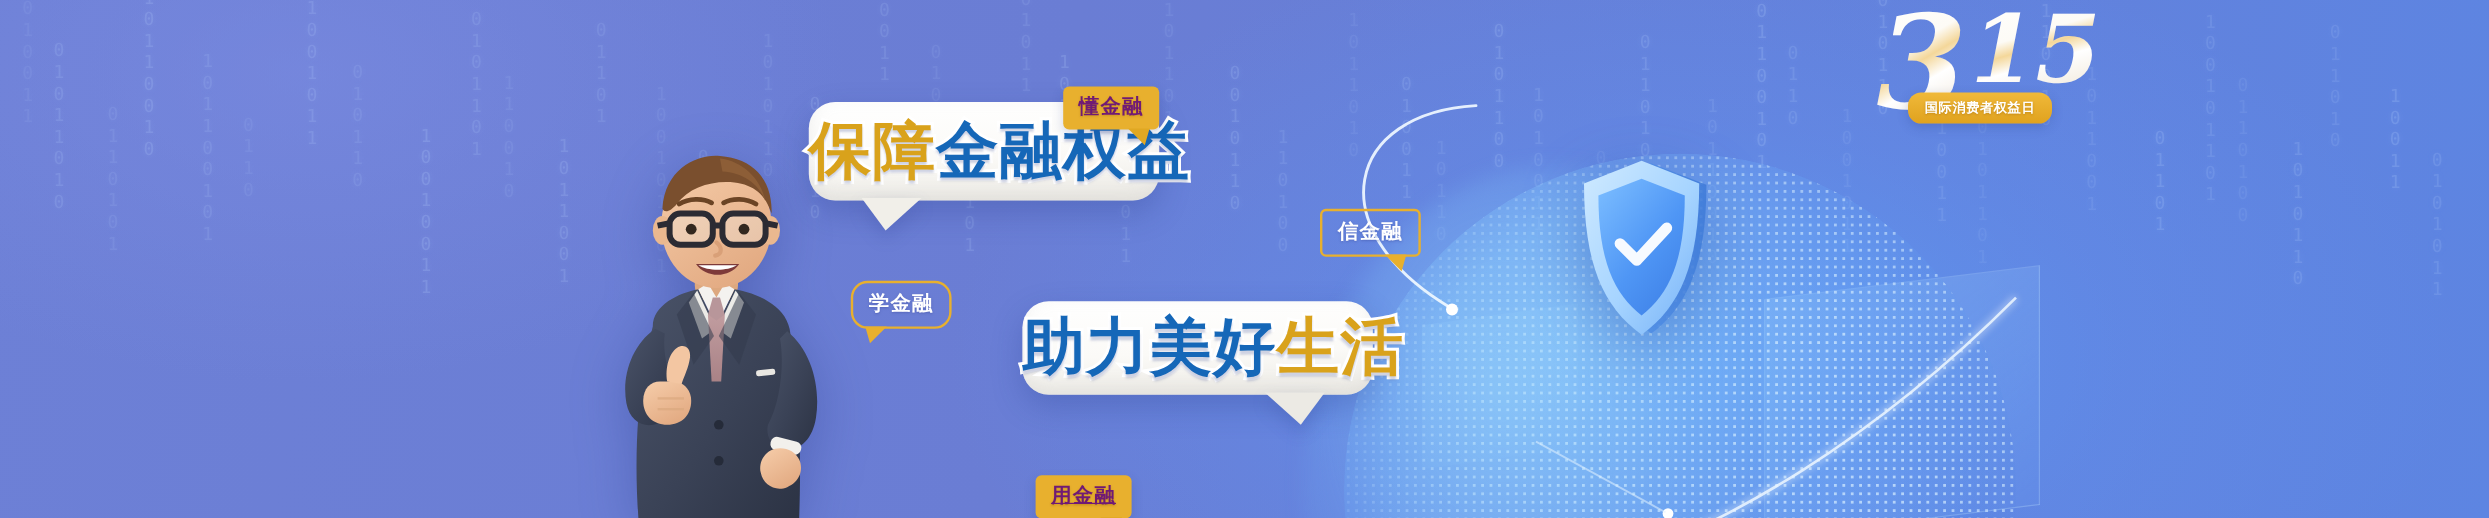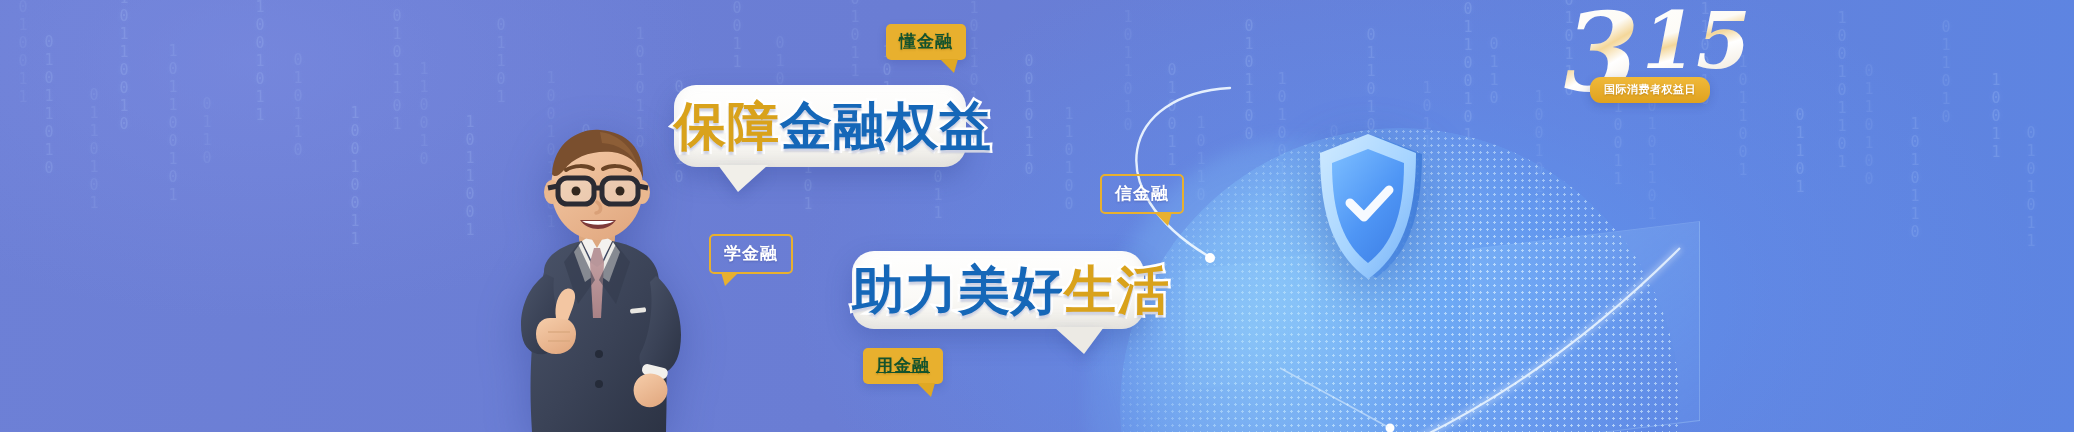--- a/index.html
+++ b/index.html
@@ -163,23 +163,24 @@
     letter-spacing:1px;
     padding:9px 13px 10px;
     border-radius:5px;
     white-space:nowrap;
     font-family:"DejaVu Sans","Liberation Sans",sans-serif;
   }
   .tag .tg-tail{position:absolute;width:0;height:0;}
 
   .tag-solid{
     background:#e8b02e;
-    color:#14532d;
+    color:#701a75;
     text-shadow:0 1px 2px rgba(140,90,0,.30);
     box-shadow:0 4px 10px rgba(40,60,140,.20);
+    margin-top:48px;
   }
   .tag-solid .tg-tail{
     right:8px;bottom:-13px;
     border-left:14px solid transparent;
     border-right:4px solid transparent;
     border-top:14px solid #e0a823;
   }
   .tag-outline{
     background:transparent;
     border:2px solid #e8b02e;
@@ -195,21 +196,21 @@
   .tag-outline .tg-tail-r{
     right:10px;bottom:-14px;
     left:auto;
     border-left:14px solid transparent;
     border-right:4px solid transparent;
     border-top:14px solid #e8b02e;
   }
 
   #tag-dong{ left:886px; top:24px; }
   #tag-xin { left:1100px; top:174px;text-align:center; }
-  #tag-xue { left:709px; top:234px; }
+  #tag-xue { left:709px; top:234px;border-radius:14px; }
   #tag-yong{ left:863px; top:348px;text-decoration:underline; }
 
   
   .logo315{
     position:absolute;
     left:1560px;top:-2px;
     width:220px;height:110px;
     pointer-events:none;
   }
   .logo-pill{

